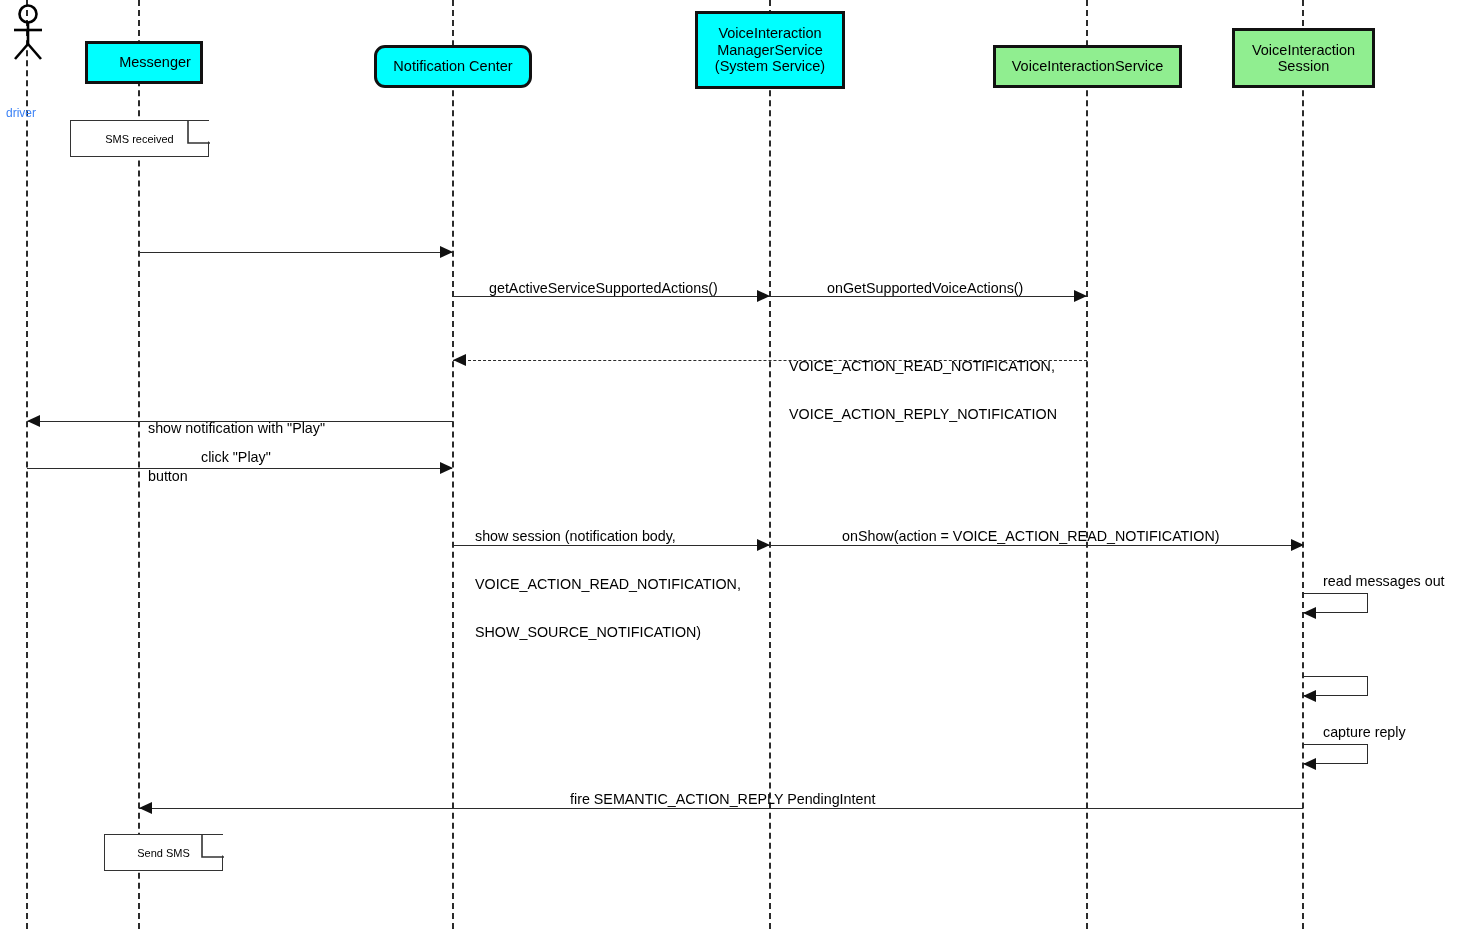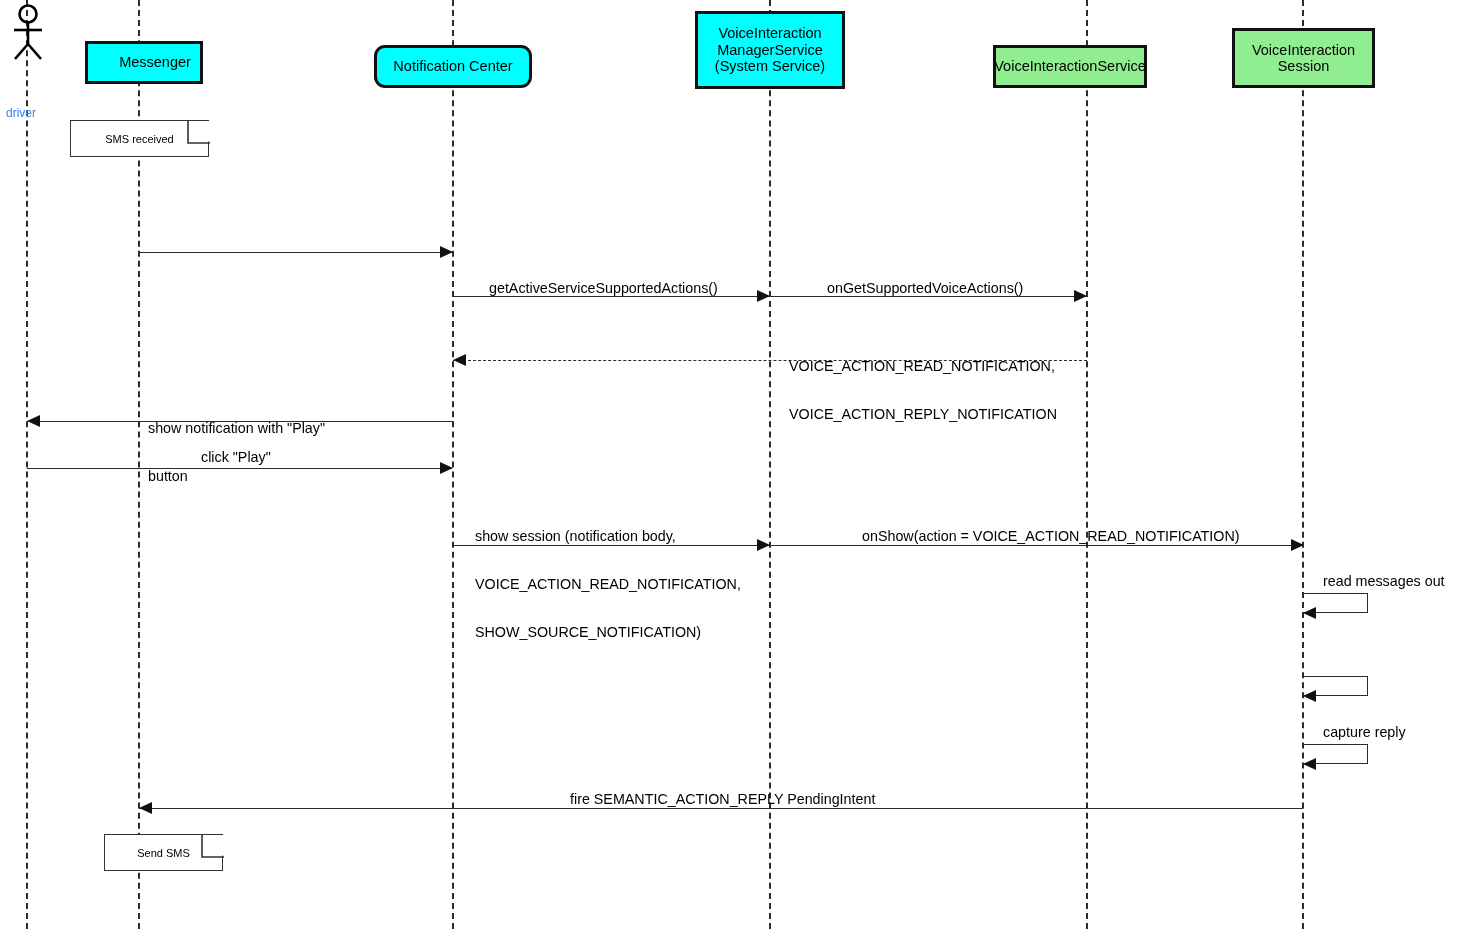--- a/index.html
+++ b/index.html
@@ -160,21 +160,21 @@
   <div class="participant cyan" style="left:374px; top:45px; width:158px; height:43px;border-radius:11px;">
     <span>Notification Center</span>
   </div>
 
   <div class="participant cyan" style="left:695px; top:11px; width:150px; height:78px; flex-direction:column;">
     <span>VoiceInteraction</span>
     <span>ManagerService</span>
     <span>(System Service)</span>
   </div>
 
-  <div class="participant green" style="left:993px; top:45px; width:154px; height:43px;">
+  <div class="participant green" style="left:993px; top:45px; width:189px; height:43px;">
     <span>VoiceInteractionService</span>
   </div>
 
   <div class="participant green" style="left:1232px; top:28px; width:143px; height:60px; flex-direction:column;">
     <span>VoiceInteraction</span>
     <span>Session</span>
   </div>
 
   <div class="note" style="left:70px; top:120px; width:139px; height:37px;">
     <span class="note-text">SMS received</span>
@@ -214,21 +214,21 @@
   <div class="arrowhead right" style="left:440px; top:462px;"></div>
 
   <div class="msg-label" style="left:475px; top:496px;">
     <div>show session (notification body,</div>
     <div>VOICE_ACTION_READ_NOTIFICATION,</div>
     <div>SHOW_SOURCE_NOTIFICATION)</div>
   </div>
   <div class="msg-line" style="left:453px; top:545px; width:316px;"></div>
   <div class="arrowhead right" style="left:757px; top:539px;"></div>
 
-  <div class="msg-label" style="left:862px; top:528px;">onShow(action = VOICE_ACTION_READ_NOTIFICATION)</div>
+  <div class="msg-label" style="left:842px; top:528px;">onShow(action = VOICE_ACTION_READ_NOTIFICATION)</div>
   <div class="msg-line" style="left:770px; top:545px; width:533px;"></div>
   <div class="arrowhead right" style="left:1291px; top:539px;"></div>
 
   <div class="msg-label" style="left:1323px; top:573px;">read messages out</div>
   <div class="selfmsg" style="left:1303px; top:593px; width:65px; height:20px;"></div>
   <div class="arrowhead left" style="left:1303px; top:607px;"></div>
 
   <div class="selfmsg" style="left:1303px; top:676px; width:65px; height:20px;"></div>
   <div class="arrowhead left" style="left:1303px; top:690px;"></div>
 

